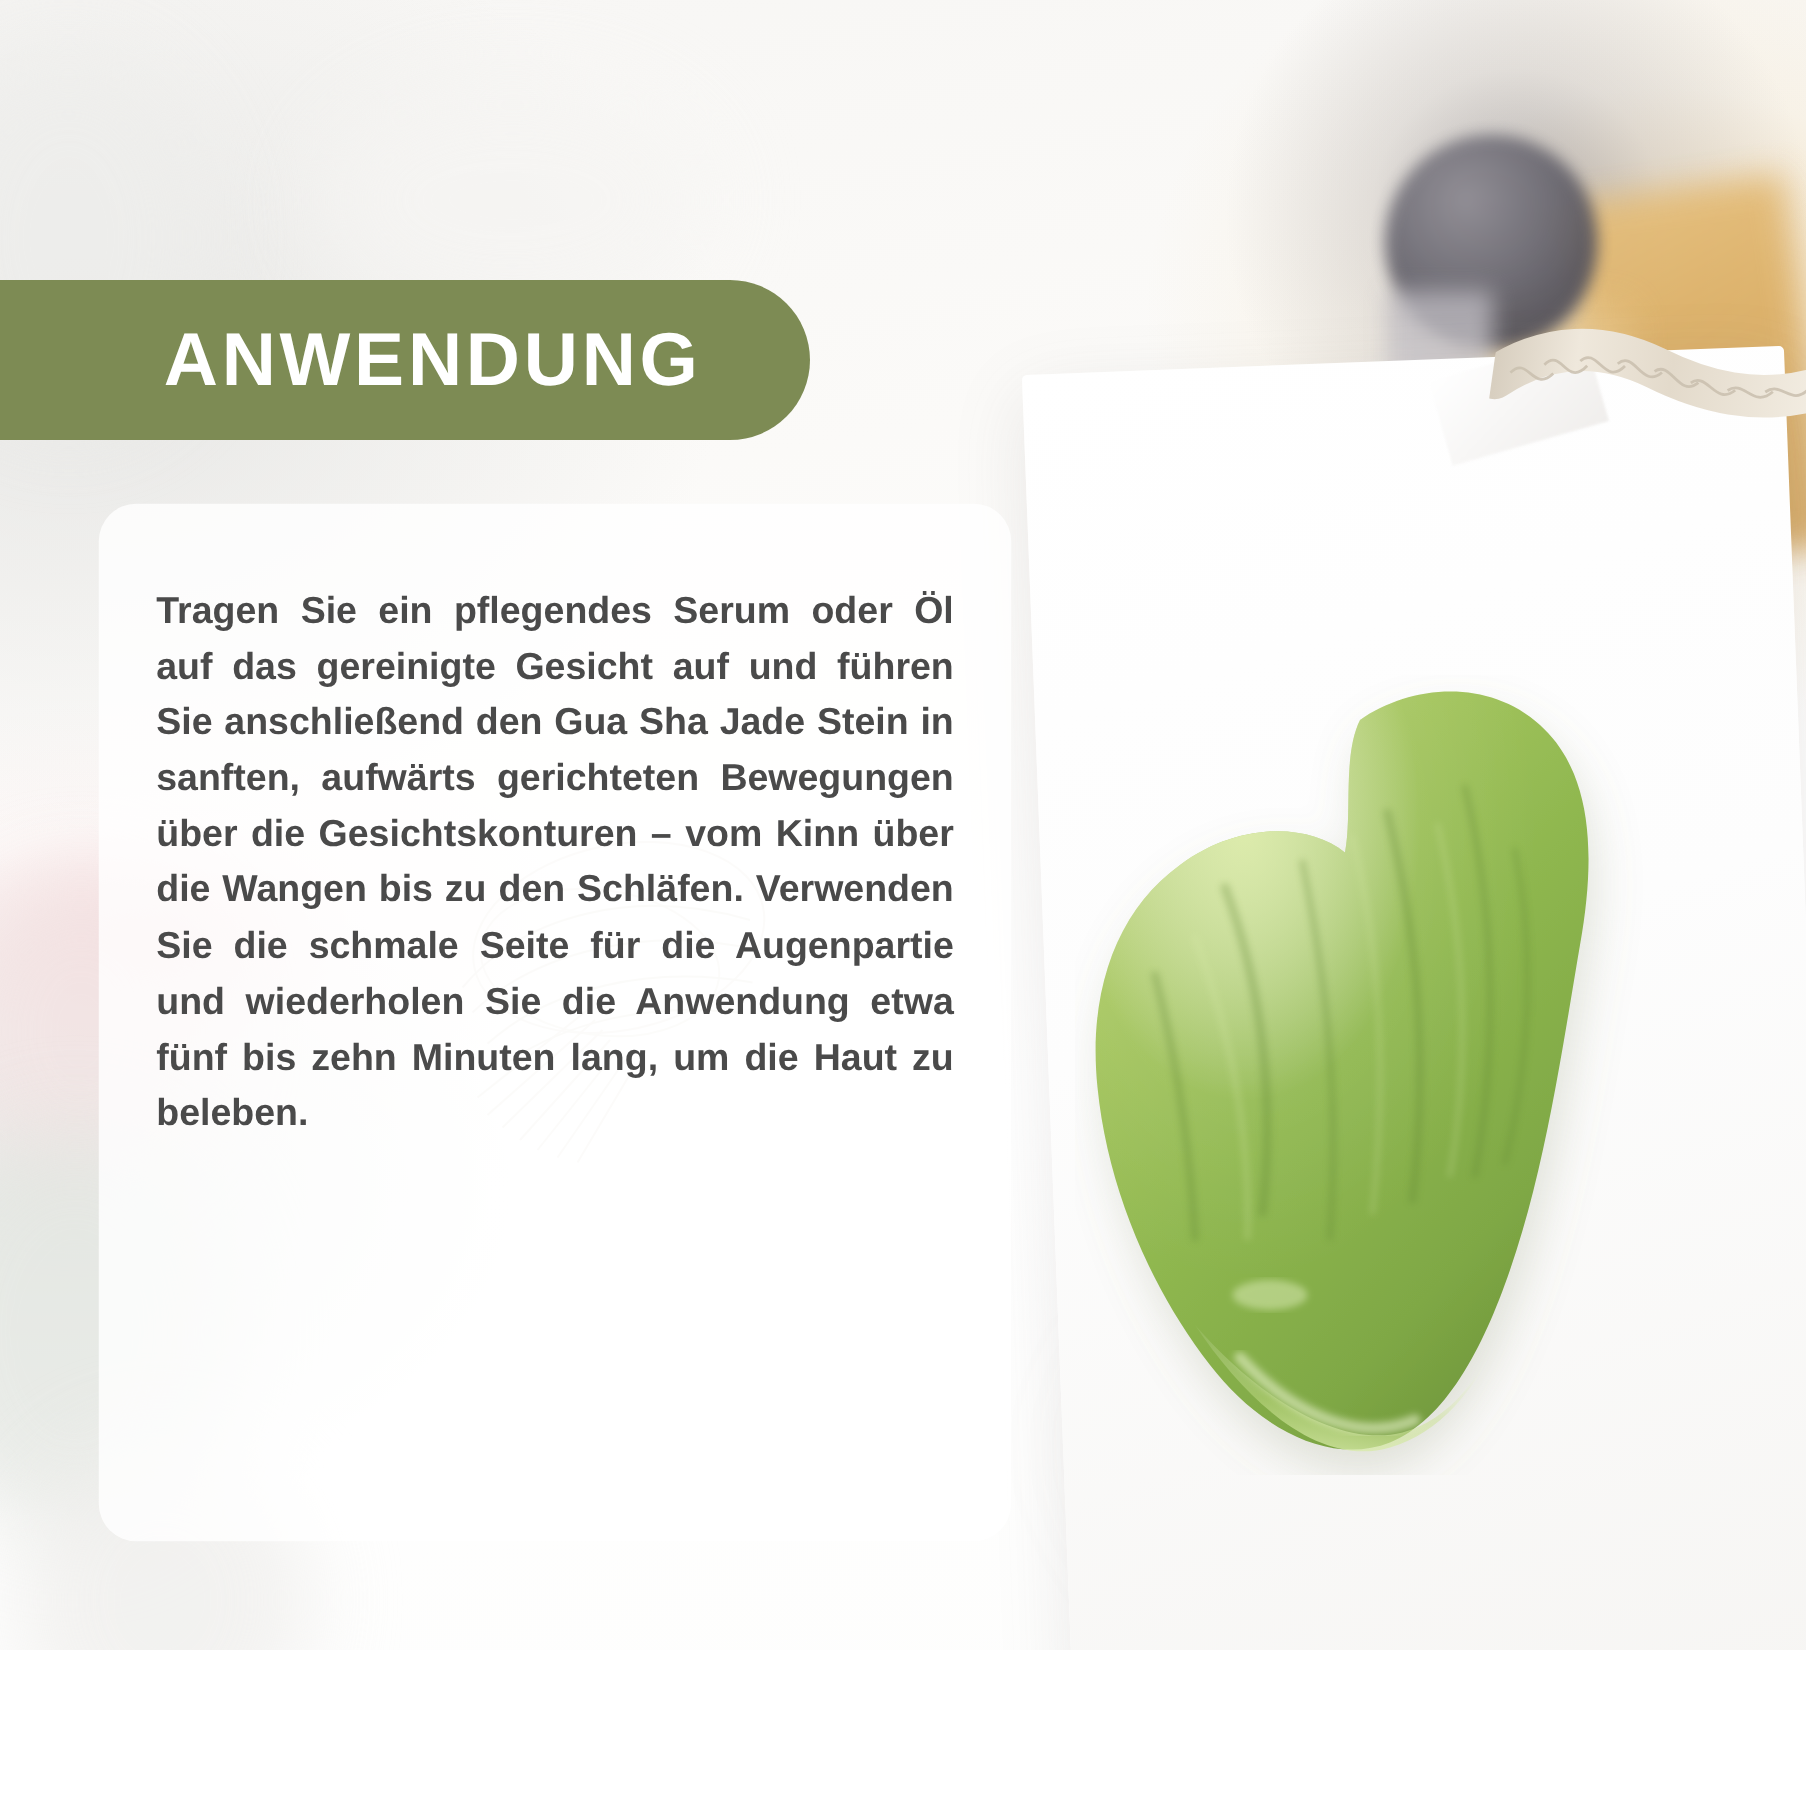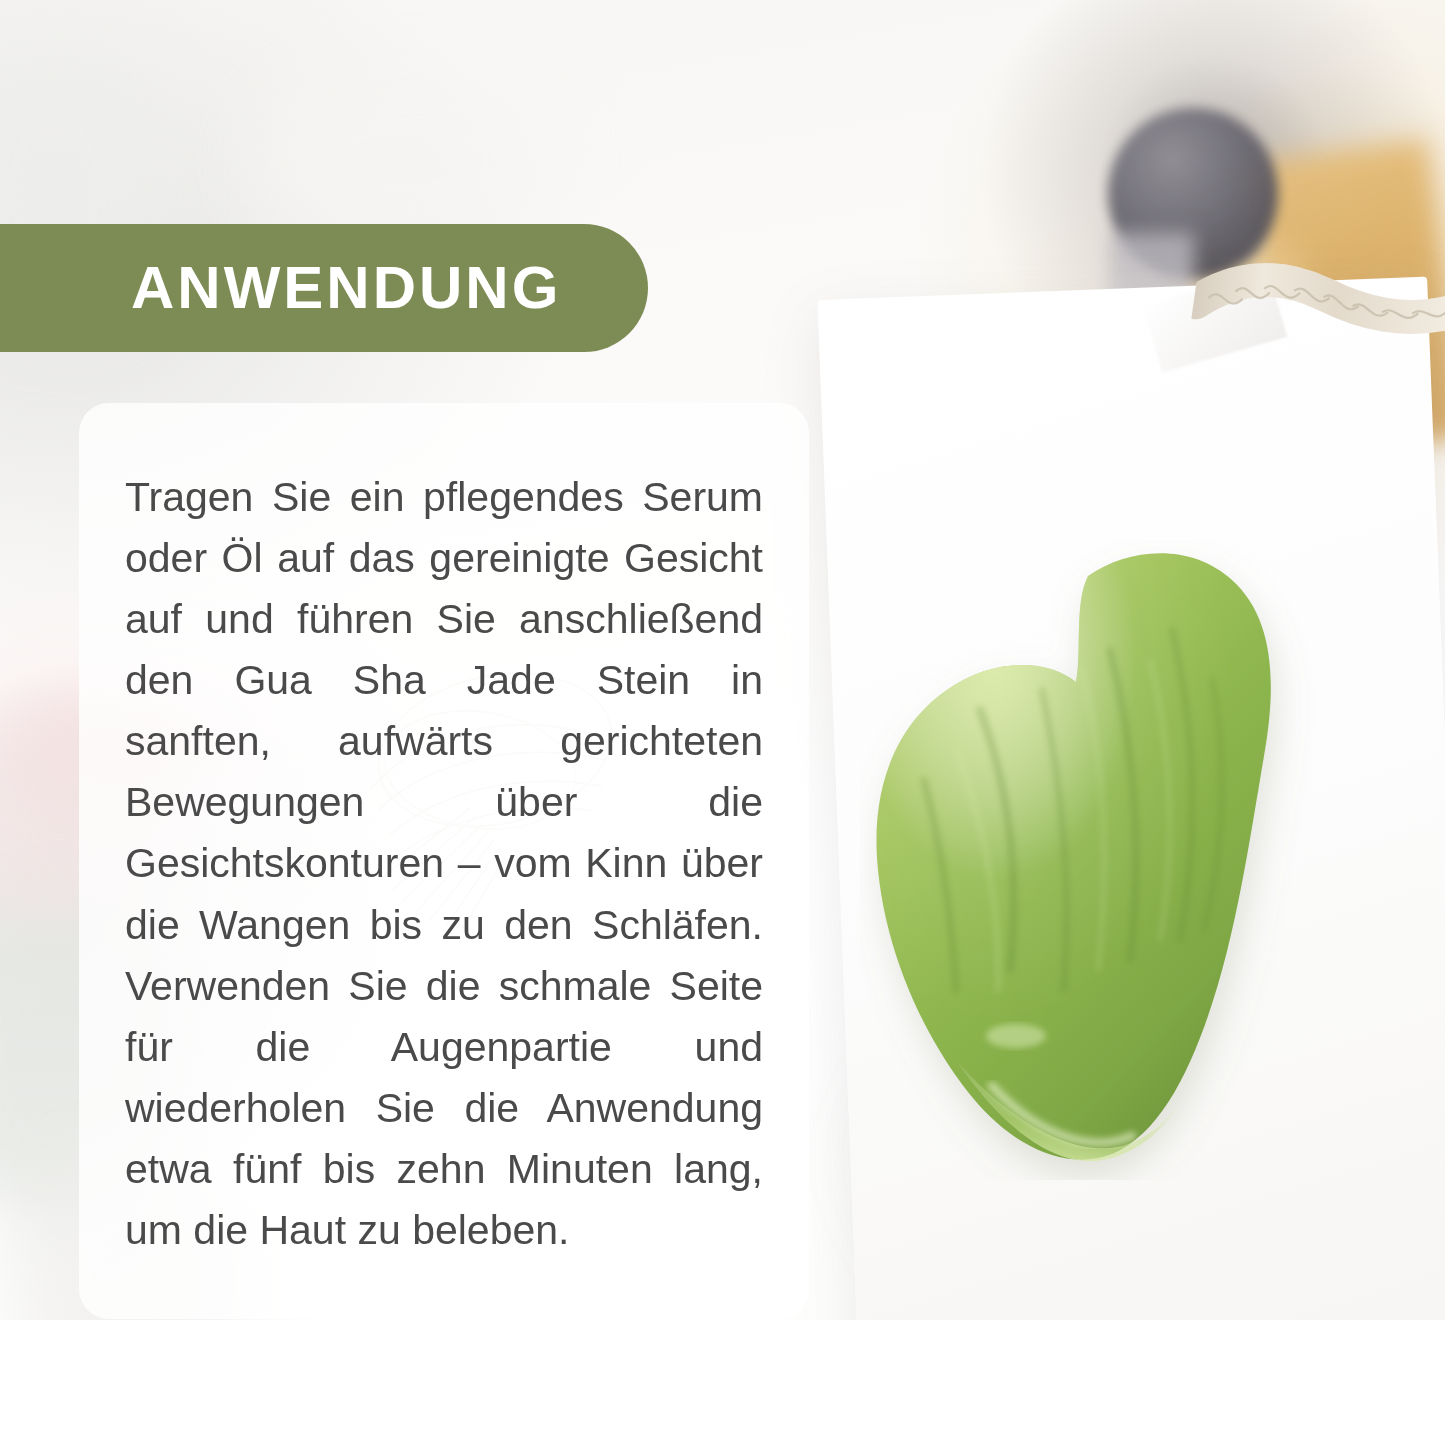--- a/index.html
+++ b/index.html
@@ -163,25 +163,25 @@
     position: absolute;
     left: 79px; top: 403px;
     width: 730px;
     min-height: 830px;
     background: rgba(255,255,255,0.80);
     border-radius: 30px;
     padding: 64px 46px 58px 46px;
   }
   .body-text {
     color: #4a4a4a;
-    font-size: 41px;
+    font-size: 30px;
     line-height: 1.49;
     text-align: justify;
     font-family: "Liberation Sans", sans-serif;
-    font-weight: 400;
+    font-weight: 700;
   }
 </style>
 </head>
 <body>
 
 <div class="canvas">
 
   <div class="bg-photo"></div>
   <div class="blob b1"></div>
   <div class="blob b2"></div>

